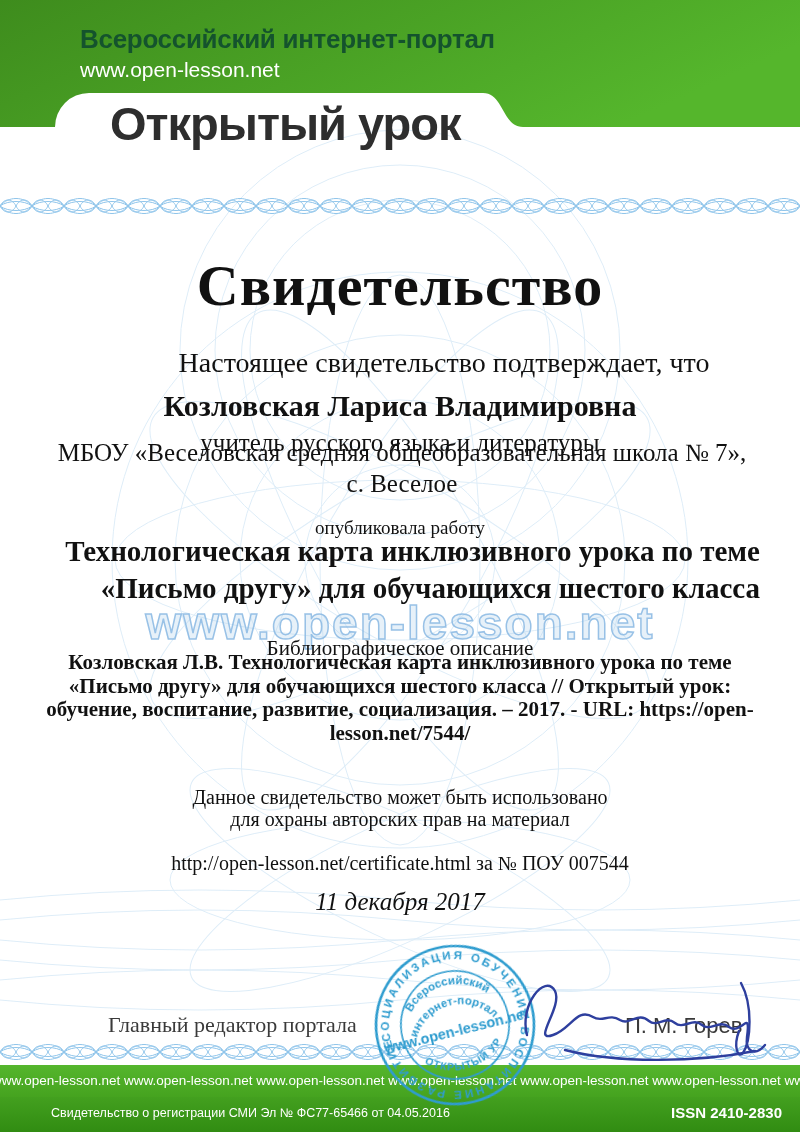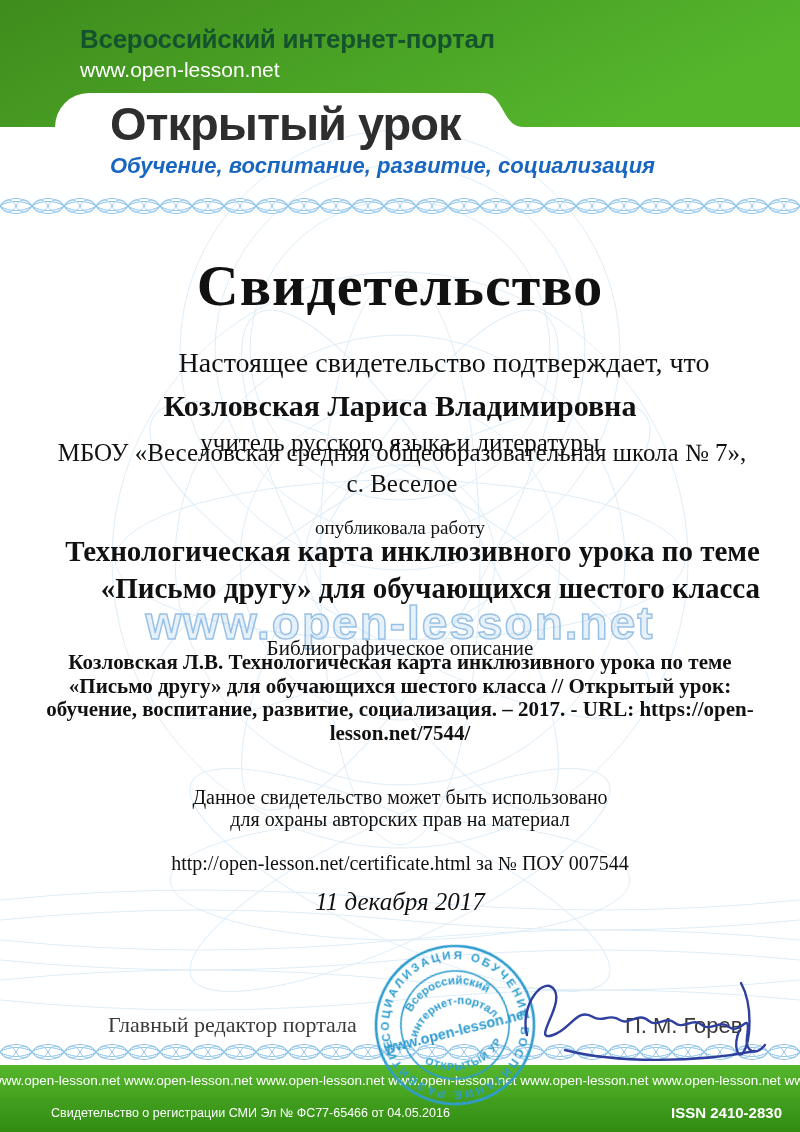--- a/index.html
+++ b/index.html
@@ -94,21 +94,20 @@
       <linearGradient id="hg" x1="0" y1="0" x2="1" y2="0.35">
         <stop offset="0" stop-color="#3e8c1d"></stop>
           <stop offset="1" stop-color="#55b62c"></stop>
       </linearGradient>
     </defs>
     <path d="M0,0 H800 V127 H523 C502,127 504,93 483,93 H89 A34,34 0 0 0 55,127 H0 Z" fill="url(#hg)"></path>
   </svg>
   <div class="hdr-title">Всероссийский интернет-портал</div>
   <div class="hdr-url">www.open-lesson.net</div>
   <div class="brand">Открытый урок</div>
-  <div class="tagline">Обучение, воспитание, развитие, социализация</div>
 
   <svg class="strip" style="top:194px" width="800" height="24">
     <defs>
       <pattern id="gw" width="64" height="24" patternUnits="userSpaceOnUse">
         <g stroke="#8ec4ea" fill="none" stroke-width="1">
           <path d="M0,12 C8,2 24,2 32,12 C40,22 56,22 64,12"></path>
           <path d="M0,12 C8,22 24,22 32,12 C40,2 56,2 64,12"></path>
           <path d="M0,12 C8,6 24,6 32,12 C40,18 56,18 64,12"></path>
           <path d="M0,12 C8,18 24,18 32,12 C40,6 56,6 64,12"></path>
           <path d="M0,12 C4,4 12,4 16,12 C20,20 28,20 32,12 C36,4 44,4 48,12 C52,20 60,20 64,12"></path>

